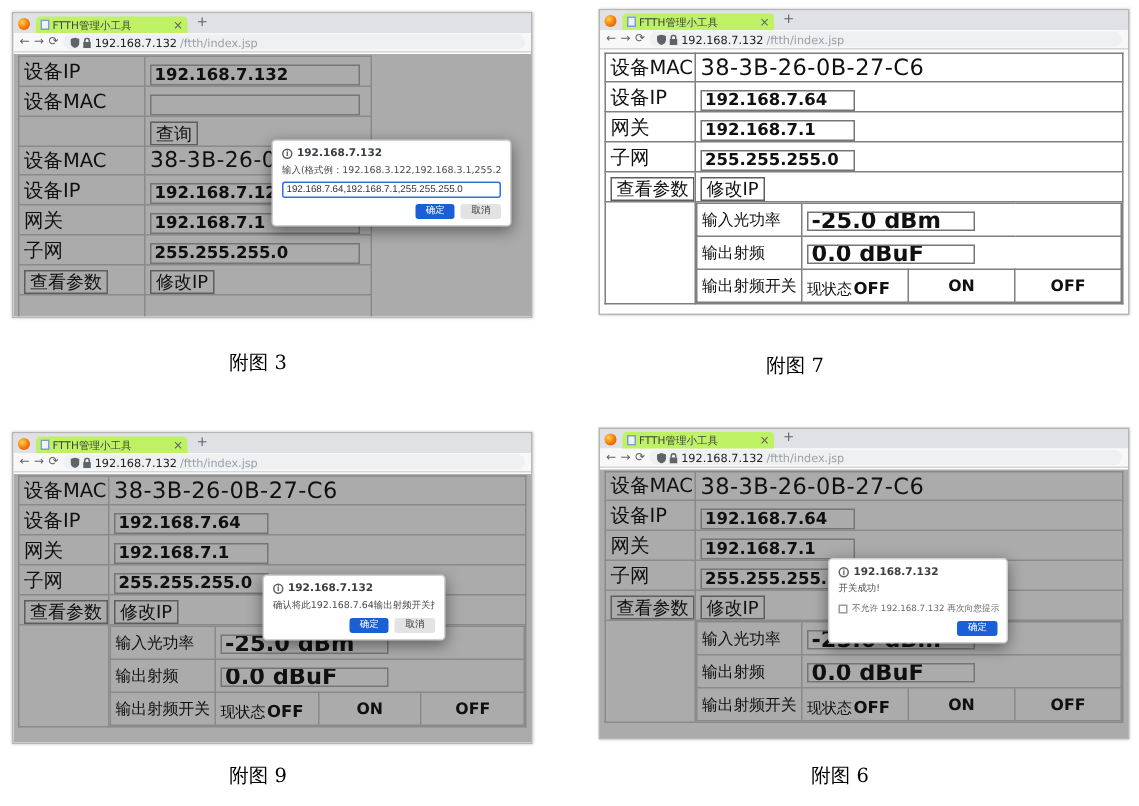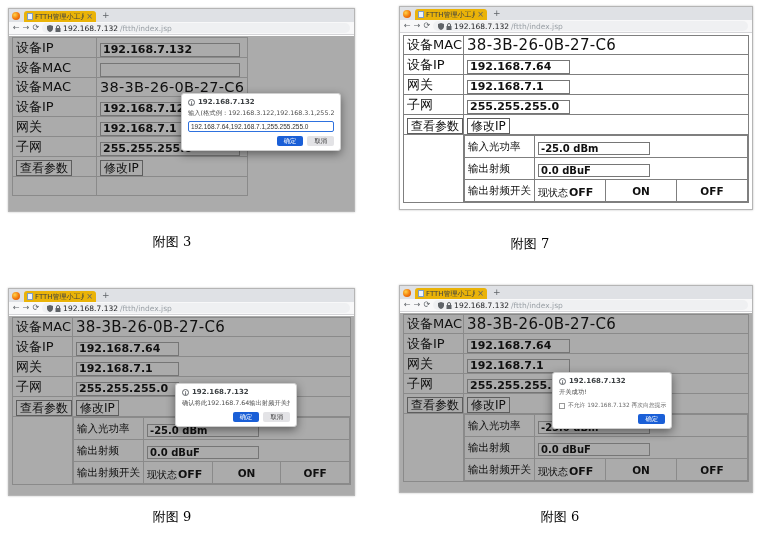--- a/index.html
+++ b/index.html
@@ -5,21 +5,21 @@
   html,body{margin:0;padding:0;background:#fff;}
   *{box-sizing:border-box;}
   body{font-family:"DejaVu Sans",sans-serif;}
   #canvas{position:relative;width:759px;height:537px;background:#fff;overflow:hidden;}
 
   
   .panel{position:absolute;background:#fff;border:1px solid #b5b5b5;box-shadow:0 0 2px rgba(0,0,0,.25);overflow:hidden;}
   .tabbar{height:13px;background:#dfe1e5;display:flex;align-items:flex-end;padding:0 2px;gap:3px;}
   .fx-icon{width:8px;height:8px;border-radius:50%;margin:0 1px 2px 1px;flex:0 0 auto;
     background:radial-gradient(circle at 35% 35%, #ffd24a 0%, #f2770a 55%, #d94d0c 100%);}
-  .tab{display:flex;align-items:center;background:#eab308;border-radius:3px 3px 0 0;padding:0 3px;height:11px;width:72px;gap:2px;flex:0 0 auto;}
+  .tab{display:flex;align-items:center;background:#bef264;border-radius:3px 3px 0 0;padding:0 3px;height:11px;width:101px;gap:2px;flex:0 0 auto;}
   .favicon{width:6px;height:7px;border:1px solid #7f9ec7;background:#eef3fb;flex:0 0 auto;}
   .tab-title{font-size:7px;color:#3c4043;white-space:nowrap;overflow:hidden;flex:1;}
   .tab-close{font-size:8px;line-height:8px;color:#5f6368;}
   .newtab{font-size:9px;line-height:11px;color:#5f6368;padding:0 3px;margin-bottom:1px;}
   .navbar{height:13px;background:#f8f8f9;border-bottom:1px solid #d5d5d8;display:flex;align-items:center;gap:3px;padding:0 4px;}
   .nav-ico{font-size:8px;line-height:8px;color:#5f6368;}
   .urlbar{display:flex;align-items:center;gap:2px;background:#eff0f2;border-radius:6px;height:10px;padding:0 5px;flex:1;overflow:hidden;}
   .url-host{font-size:7.5px;color:#202124;white-space:nowrap;}
   .url-path{font-size:7.5px;color:#9aa0a6;white-space:nowrap;}
 
@@ -44,21 +44,21 @@
 
   .p2tbl{width:calc(100% - 6px);margin:1px 0 0 3px;}
   .p2tbl td{height:19px;}
   .p2tbl .c1{width:60px;}
   .p2tbl .big{font-size:15px;}
   .p2tbl .field{width:103px;}
   .nested{border-collapse:collapse;width:100%;table-layout:fixed;}
   .nested td{border:1px solid #7f7f7f;height:22px;padding:0 3px;white-space:nowrap;overflow:hidden;}
   .dim .nested td{border-color:#8a8a8a;}
   .nest-lbl{font-size:10.5px;width:70px;}
-  .nested .field{width:112px;height:13px;font-size:10px;}
+  .nested .field{width:112px;height:13px;font-size:15px;}
   .cs-label{font-size:10px;}
   .state{font-size:11px;font-weight:600;margin-left:1px;}
   .sw{width:26px;text-align:center;font-size:10.5px;font-weight:600;}
   .nest-cell{padding:0 !important;}
 
   
   .dlg{position:absolute;background:#fff;border:1px solid #cfcfcf;border-radius:3px;box-shadow:0 3px 10px rgba(0,0,0,.45);padding:4px 6px;z-index:5;}
   .dlg-title{display:flex;align-items:center;gap:3px;font-size:7px;font-weight:700;color:#3c4043;}
   .info-icon{width:7px;height:7px;border:1px solid #5f6368;border-radius:50%;color:#5f6368;
     font-size:5px;line-height:6px;text-align:center;flex:0 0 auto;}
@@ -111,20 +111,24 @@
         <tbody>
             <tr>
               <td class="lbl c1">设备IP</td>
             <td><input class="field" value="192.168.7.132" style=""></td>
             </tr>
         <tr>
               <td class="lbl c1">设备MAC</td>
             <td><input class="field" value="" style=""></td>
             </tr>
         <tr>
+              <td class="c1"></td>
+            <td><span class="btn">查询</span></td>
+            </tr>
+        <tr>
               <td class="lbl c1">设备MAC</td>
             <td class="big">38-3B-26-0B-27-C6</td>
             </tr>
         <tr>
               <td class="lbl c1">设备IP</td>
             <td><input class="field" value="192.168.7.122" style=""></td>
             </tr>
         <tr>
               <td class="lbl c1">网关</td>
             <td><input class="field" value="192.168.7.1" style=""></td>

